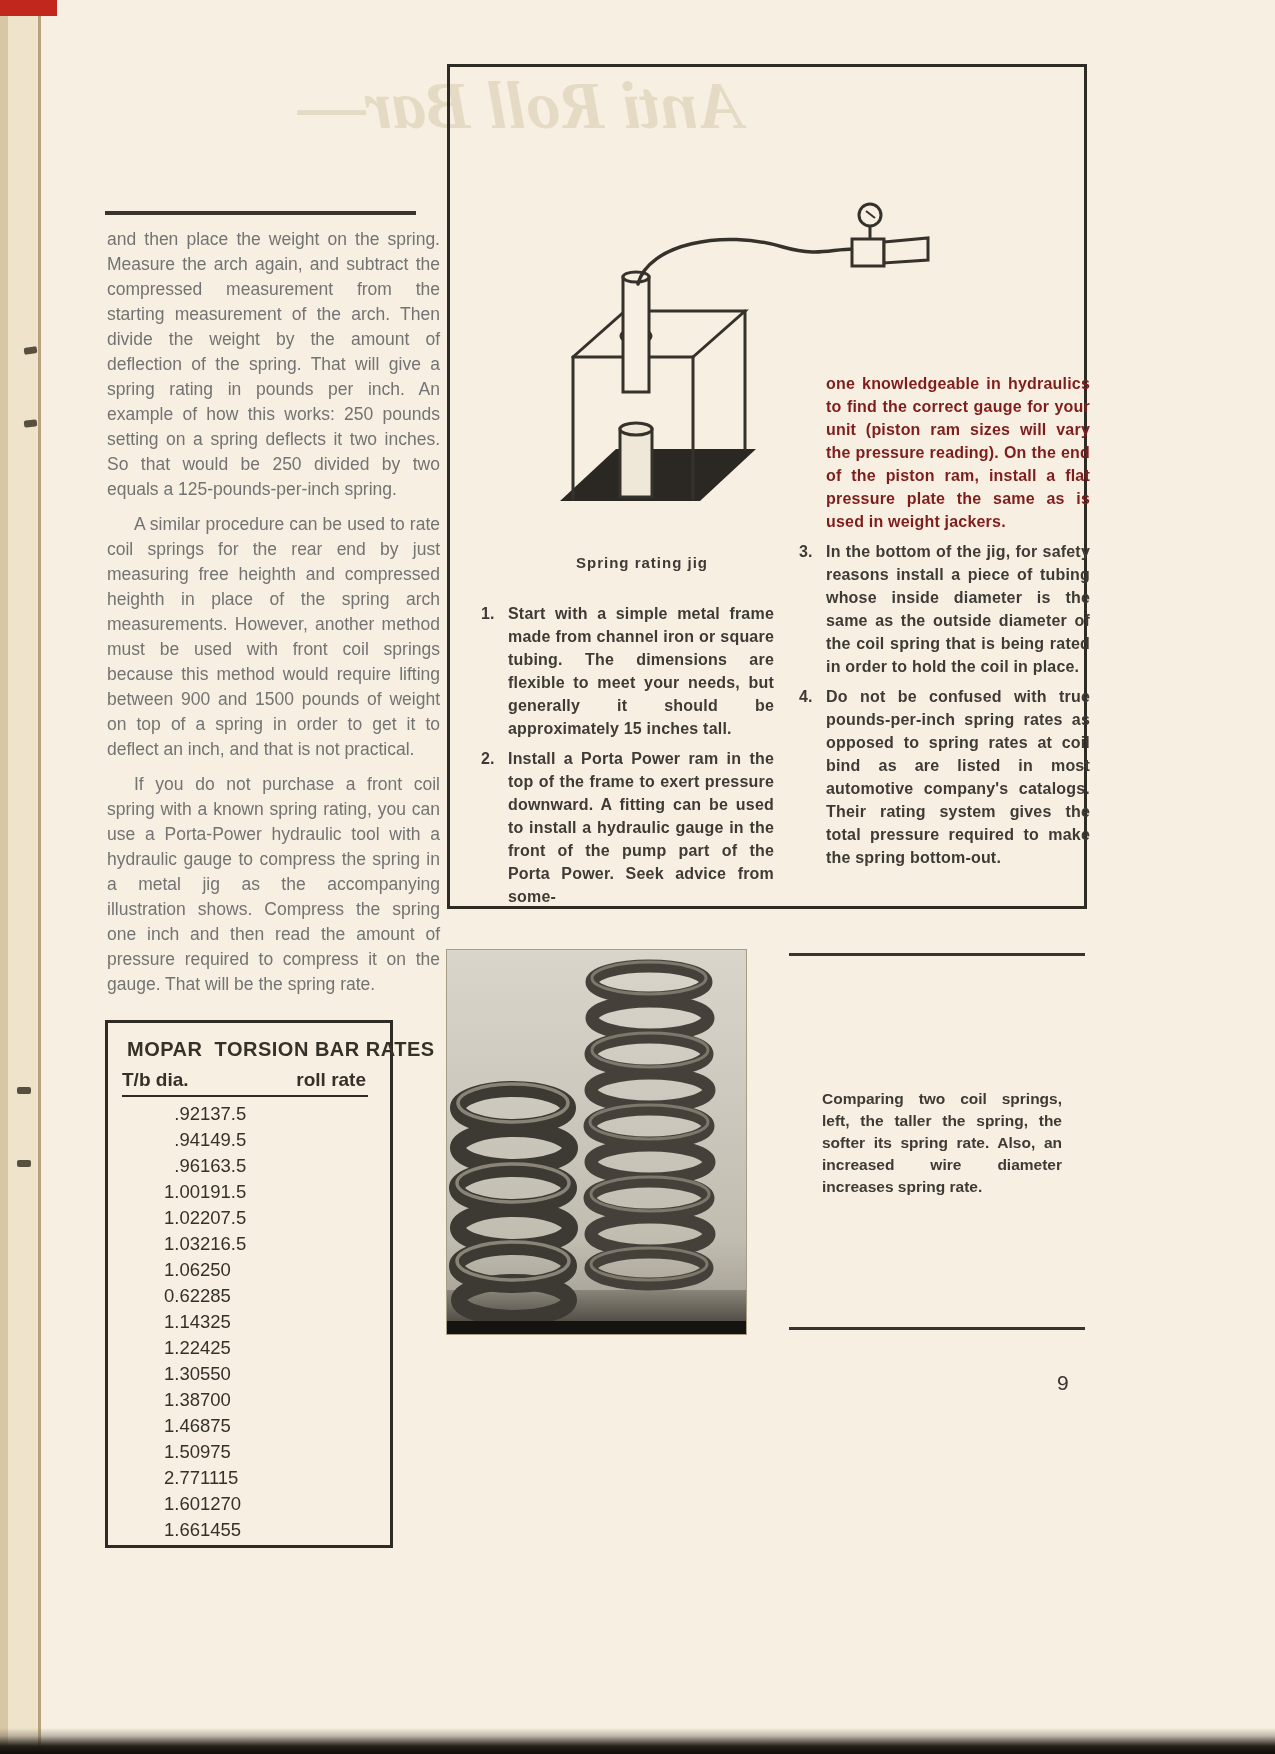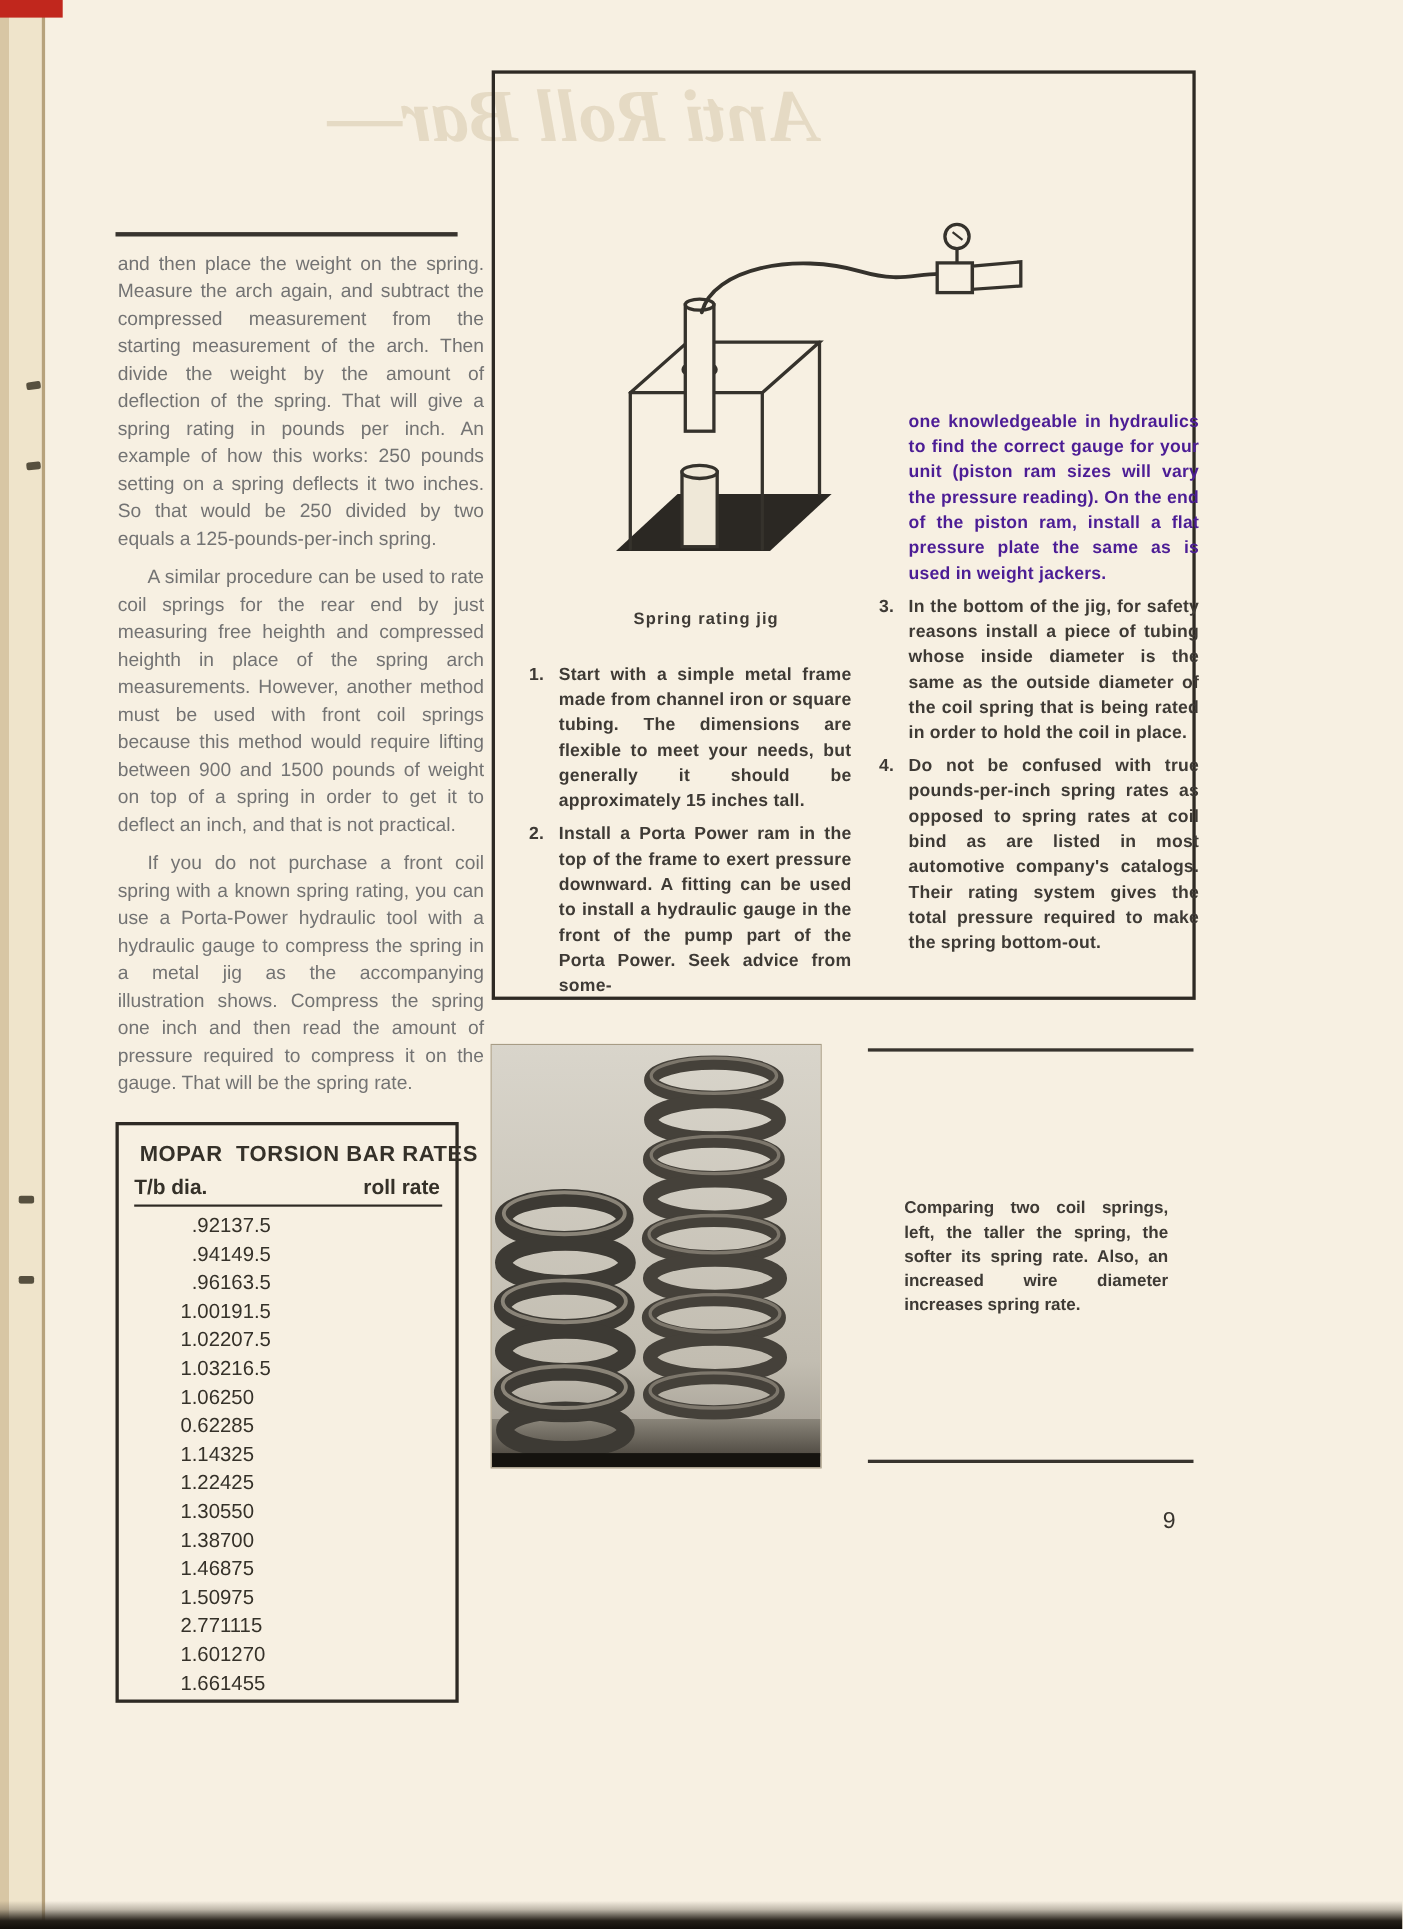--- a/index.html
+++ b/index.html
@@ -24,25 +24,25 @@
     background:linear-gradient(rgba(247,240,226,0),rgba(107,99,86,0.4) 30%,#241f18 70%,#0f0c08); }
 
   
   #left-rule { position:absolute; left:105px; top:211px; width:311px; height:4px; background:#38342e; }
   #left-col { position:absolute; left:107px; top:227px; width:333px;
     font-size:17.5px; line-height:25px; text-align:justify; color:#737373; }
   #left-col p { margin:0 0 10px 0; }
   #left-col p + p { text-indent:27px; }
 
   
-  #torsion-table { position:absolute; left:105px; top:1020px; width:312px; height:528px;
+  #torsion-table { position:absolute; left:105px; top:1020px; width:288px; height:528px;
     border:3px solid #2e2a24; box-sizing:border-box; }
   .tbl-title { margin:15px 0 8px 19px; font-size:20px; font-weight:bold;
     letter-spacing:.5px; white-space:pre; color:#353129; }
-  .tbl-head { display:flex; margin:0 12px 0 14px; border-bottom:2.5px solid #2e2a24;
+  .tbl-head { display:flex; margin:0 22px 0 14px; border-bottom:2.5px solid #2e2a24;
     padding-bottom:4px; font-size:19px; font-weight:bold; color:#353129;gap:32px; }
   .h-dia { flex:none; }
   .h-rate { flex:1; text-align:right; padding-right:2px; }
   .tbl-body { margin-top:4px; }
   .t-row { display:flex; line-height:26px; font-size:18.5px; font-weight:normal; color:#353129; }
   .t-dia { width:92px; text-align:right; flex:none; }
   .t-rate { flex:1; text-align:left; padding-right:44px; }
 
   
   #spring-box { position:absolute; left:447px; top:64px; width:640px; height:845px;
@@ -52,21 +52,21 @@
   #jig-svg { position:absolute; left:48px; top:122px; }
   .fig-caption { position:absolute; left:62px; top:487px; width:260px; text-align:center;
     font-size:15px; font-weight:bold; letter-spacing:1px; color:#3e3a35; }
   .col-L { position:absolute; left:31px; top:535px; width:293px; }
   .col-R { position:absolute; left:349px; top:305px; width:291px; }
   .step { display:flex; margin-bottom:7px; font-size:16px; line-height:23px;
     font-weight:bold; color:#3e3a35; letter-spacing:.2px; }
   .step-num { width:27px; flex:none; }
   .step-body { flex:1; text-align:justify; }
   .cont { padding-left:27px; text-align:justify; margin-bottom:7px; font-size:16px;
-    line-height:23px; font-weight:bold; color:#4c1d95; letter-spacing:.2px; }
+    line-height:23px; font-weight:bold; color:#7f1d1d; letter-spacing:.2px; }
 
   
   #photo-wrap { position:absolute; left:447px; top:950px; width:299px; height:384px;
     outline:1px solid #a79c85; }
   #rule-top { position:absolute; left:789px; top:953px; width:296px; height:3px; background:#38342e; }
   #rule-bot { position:absolute; left:789px; top:1327px; width:296px; height:3px; background:#38342e; }
   #photo-caption { position:absolute; left:822px; top:1088px; width:240px;
     font-size:15.5px; line-height:22px; font-weight:bold; color:#3e3a35; text-align:justify; }
   #page-num { position:absolute; left:1057px; top:1371px; font-size:21px; color:#38342e; }
 </style>

